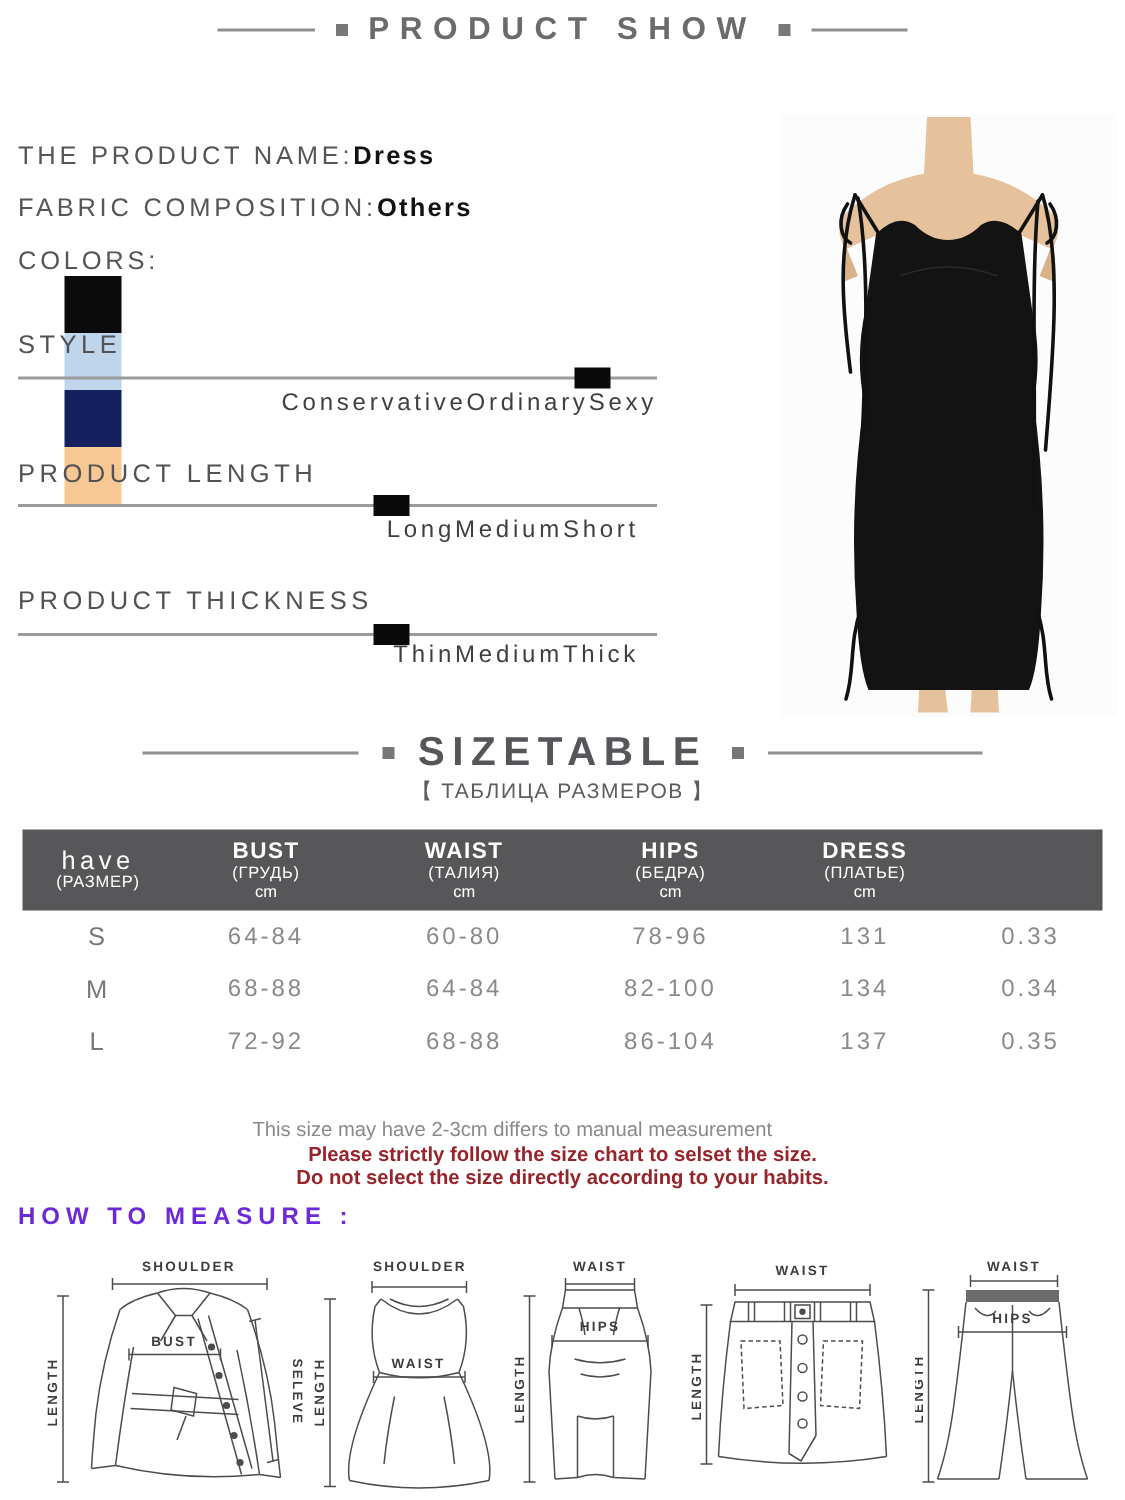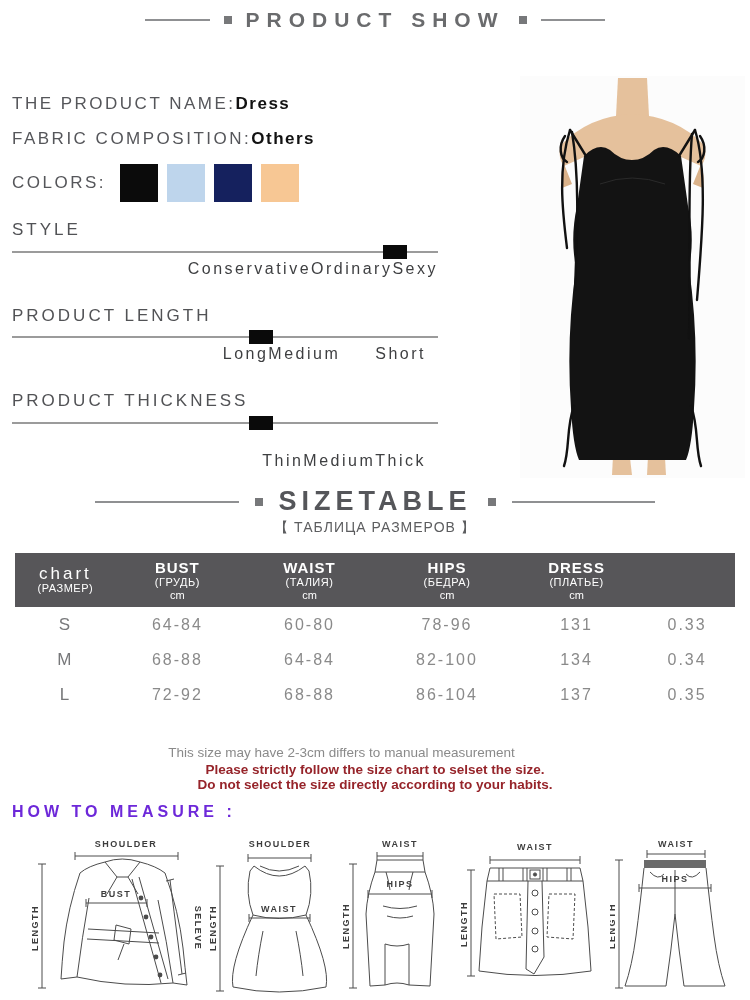--- a/index.html
+++ b/index.html
@@ -7,21 +7,21 @@
 
   
   .deco-header{position:absolute;top:8px;left:145px;width:460px;display:flex;align-items:center;gap:14px;}
   .deco-line{flex:1;height:2px;background:#8f9092;}
   .deco-sq{width:8px;height:8px;background:#77787a;flex:0 0 auto;}
   .deco-title{font-size:21px;font-weight:600;letter-spacing:7px;color:#6a6b6d;white-space:nowrap;}
 
   
   .info-line{position:absolute;left:12px;font-size:17px;letter-spacing:2.5px;color:#55565a;white-space:nowrap;}
   .info-line b{color:#121212;font-weight:600;letter-spacing:1.5px;}
-  .colors-row{position:absolute;left:12px;top:164px;display:flex;align-items:center;}
+  .colors-row{position:absolute;left:12px;top:164px;display:flex;align-items:center;flex-direction:column;}
   .colors-label{font-size:17px;letter-spacing:2.5px;color:#55565a;margin-right:14px;}
   .swatch{width:38px;height:38px;margin-right:9px;}
 
   
   .attr-label{position:absolute;left:12px;font-size:17px;letter-spacing:3px;color:#515255;white-space:nowrap;}
   .slider{position:absolute;left:12px;width:426px;height:2px;background:#9b9b9b;}
   .slider .marker{position:absolute;top:-6px;width:24px;height:14px;background:#0a0a0a;}
   .opts{position:absolute;left:12px;width:426px;display:flex;justify-content:flex-end;font-size:16px;letter-spacing:2.5px;color:#3e3f41;}
 
   
@@ -89,28 +89,28 @@
   <span>Sexy</span>
 </div>
 
 <div class="attr-label" style="top:306px;">PRODUCT LENGTH</div>
 <div class="slider" style="top:336px;">
   <div class="marker" style="left: calc(58.4% - 12px);"></div>
 </div>
 <div class="opts" style="top:345px;">
   <span style="padding-left:50px;">Long</span>
   <span>Medium</span>
-  <span style="padding-right:12px;margin-left:35px;">Short</span>
+  <span style="padding-right:12px;">Short</span>
 </div>
 
 <div class="attr-label" style="top:391px;">PRODUCT THICKNESS</div>
 <div class="slider" style="top:422px;">
   <div class="marker" style="left: calc(58.4% - 12px);"></div>
 </div>
-<div class="opts" style="top:452px;">
+<div class="opts" style="top:428px;">
   <span style="padding-left:50px;">Thin</span>
   <span>Medium</span>
   <span style="padding-right:12px;">Thick</span>
 </div>
 
 <div class="photo">
   <svg width="225" height="402" viewBox="0 0 225 402">
     <rect x="0" y="0" width="225" height="402" fill="#fcfcfc"></rect>
 
     <g fill="#e5c19c" stroke="none">
@@ -149,21 +149,21 @@
   <div class="deco-sq"></div>
   <div class="st-title">SIZETABLE</div>
   <div class="deco-sq"></div>
   <div class="deco-line"></div>
 </div>
 <div class="st-sub">【 ТАБЛИЦА РАЗМЕРОВ 】</div>
 
 <div class="table">
   <div class="thead">
     <div class="tc c0">
-      <div class="h-size">chart</div>
+      <div class="h-size">have</div>
       <div class="h-ru">(РАЗМЕР)</div>
     </div>
     <div class="tc c1">
       <div class="h-en">BUST</div>
       <div class="h-ru">(ГРУДЬ)</div>
       <div class="h-unit">cm</div>
     </div>
     <div class="tc c2">
       <div class="h-en">WAIST</div>
       <div class="h-ru">(ТАЛИЯ)</div>

